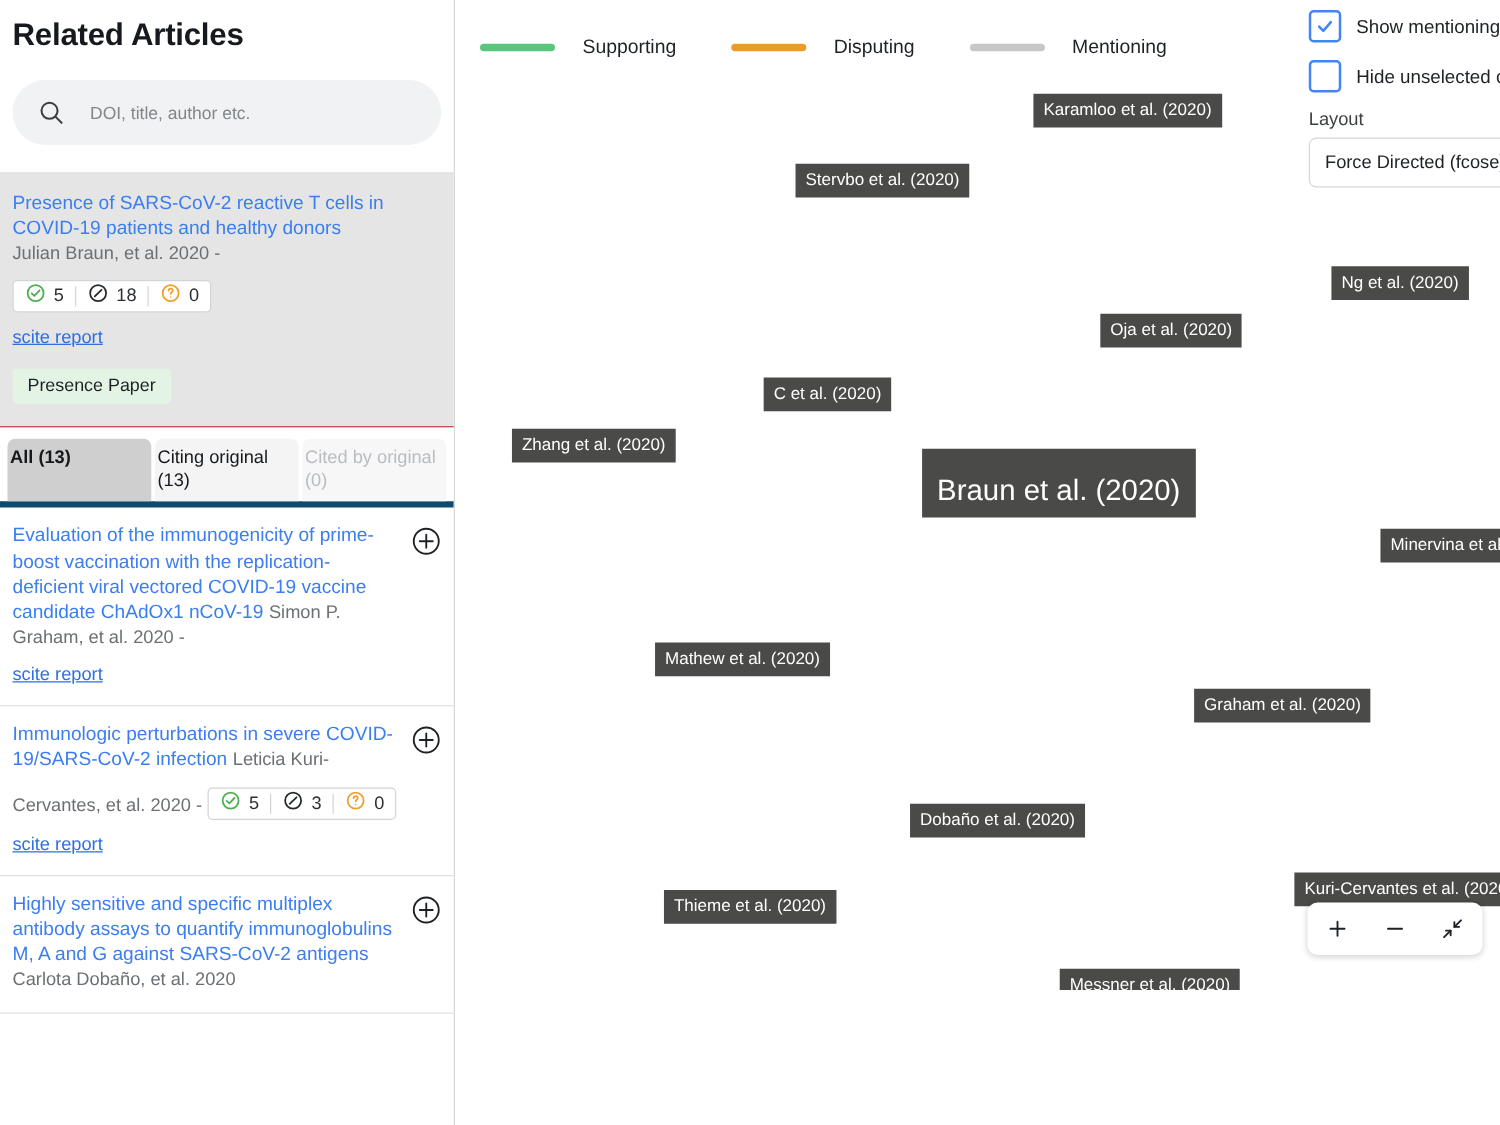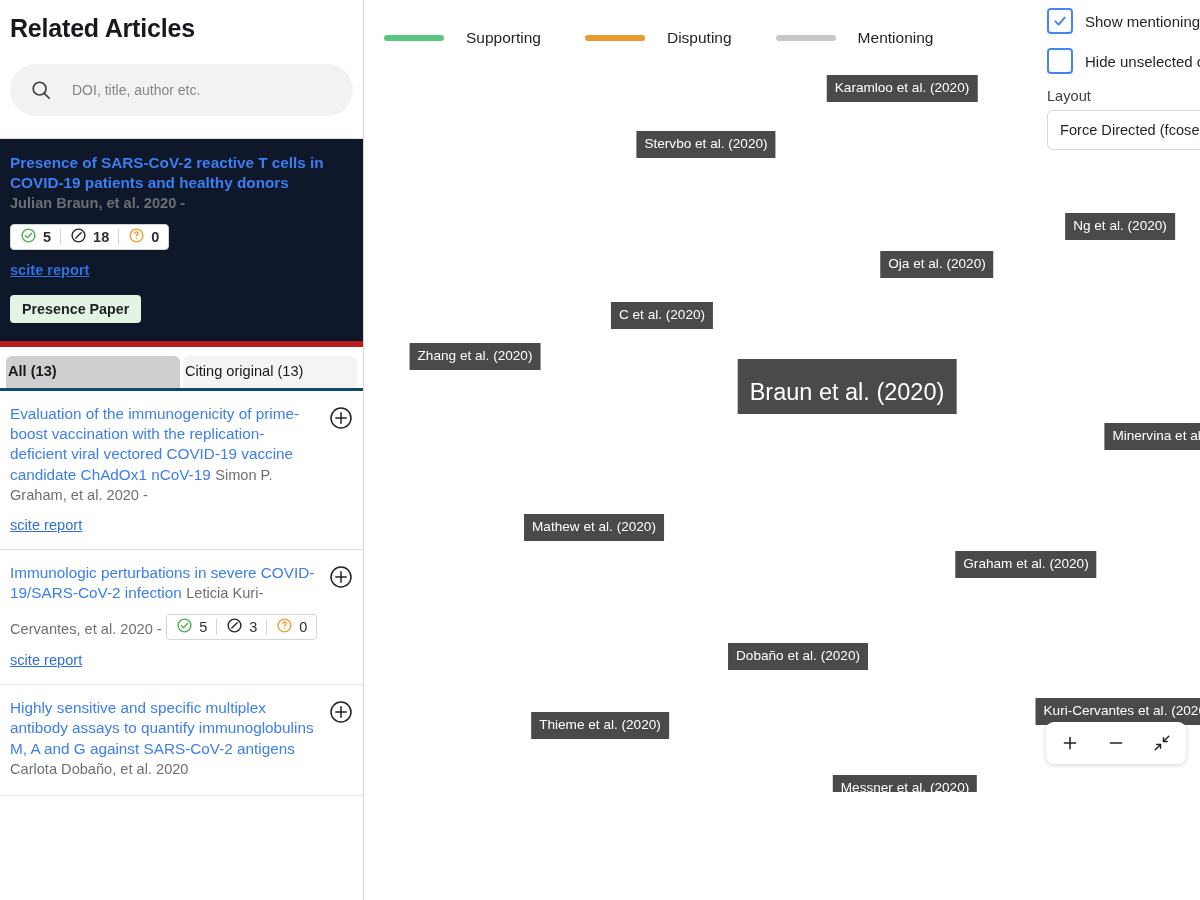--- a/index.html
+++ b/index.html
@@ -31,25 +31,24 @@
   .search-icon { width: 22px; height: 22px; flex: 0 0 22px; }
   .search-input {
     border: 0; outline: 0; background: transparent;
     font-family: "Liberation Sans", sans-serif;
     font-size: 14px; color: #3c4043;
     margin-left: 20px; width: 250px;
   }
   .search-input::placeholder { color: #81868b; }
 
   .orig-card {
-    background: #0f172a;
+    background: #e5e5e5;
     border-top: 1px solid #e0e0e0;
-    border-bottom: 6px solid #b91c1c;
+    border-bottom: 1px solid #b91c1c;
     padding: 14px 10px 18px 10px;
-    font-weight: bold;
   }
   .art-title {
     color: #3b7ef0; font-size: 15.3px; line-height: 20.2px;
     cursor: pointer;
   }
   .art-authors { color: #6c7074; font-size: 14.6px; line-height: 20px; }
   .scite-badge {
     display: inline-flex; align-items: center;
     border: 1px solid #d2d5d8; border-radius: 4px;
     background: #ffffff;
@@ -72,21 +71,21 @@
   .tabs { display: flex; gap: 3px; padding: 9px 6px 0 6px; background: #fff; }
   .tab {
     flex: 1; text-align: left; border-radius: 6px 6px 0 0;
     padding: 6px 2px 7px 2px;
     font-size: 14.6px; line-height: 18.5px; cursor: pointer;
   }
   .tab.active { background: #cfcfcf; color: #16191d; font-weight: bold; }
   .tab.enabled { background: #f4f4f4; color: #16191d; }
   .tab.disabled { background: #f7f7f7; color: #b9bdc1; }
 
-  .list { border-top: 3px solid #0c4a6e; }
+  .list { border-top: 5px solid #0c4a6e; }
   .list-item {
     padding: 13px 10px 16px 10px;
     border-bottom: 1px solid #e2e2e2;
     display: flex; align-items: flex-start; gap: 8px;
   }
   .li-main { flex: 1 1 auto; min-width: 0; }
   .plus-btn {
     flex: 0 0 24px; width: 24px; height: 24px; margin-top: 2px;
     cursor: pointer;
   }
@@ -208,20 +207,23 @@
       <span class="scite-report">scite report</span>
       <span class="paper-tag">Presence Paper</span>
     </div>
 
     <div class="tabs">
       <div class="tab active">
         <span>All (13)</span>
       </div>
       <div class="tab enabled">
         <span>Citing original (13)</span>
+      </div>
+      <div class="tab disabled">
+        <span>Cited by original (0)</span>
       </div>
     </div>
 
     <div class="list">
 
       <div class="list-item">
         <div class="li-main">
           <span class="art-title">Evaluation of the immunogenicity of prime-boost vaccination with the replication-deficient viral vectored COVID-19 vaccine candidate ChAdOx1 nCoV-19</span>
           <span class="art-authors">Simon P. Graham, et al. 2020 -</span>
           <span class="scite-report">scite report</span>
@@ -397,21 +399,21 @@
         <div class="nlabel" style="left: 573px; top: 278px;">Oja et al. (2020)</div>
         <div class="nlabel" style="left: 298px; top: 329px;">C et al. (2020)</div>
         <div class="nlabel" style="left: 111px; top: 370px;">Zhang et al. (2020)</div>
         <div class="nlabel main" style="left: 483px; top: 414px;">Braun et al. (2020)</div>
         <div class="nlabel" style="left: 816px; top: 450px;">Minervina et al. (2020)</div>
         <div class="nlabel" style="left: 230px; top: 541px;">Mathew et al. (2020)</div>
         <div class="nlabel" style="left: 662px; top: 578px;">Graham et al. (2020)</div>
         <div class="nlabel" style="left: 434px; top: 670px;">Dobaño et al. (2020)</div>
         <div class="nlabel" style="left: 763px; top: 725px;">Kuri-Cervantes et al. (2020)</div>
         <div class="nlabel" style="left: 236px; top: 739px;">Thieme et al. (2020)</div>
-        <div class="nlabel" style="left: 541px; top: 802px;">Messner et al. (2020)</div>
+        <div class="nlabel" style="left: 556px; top: 802px;">Messner et al. (2020)</div>
       </div>
 
     <div id="controls">
       <div class="chk-row">
         <span class="chk">
           <svg width="16" height="16" viewBox="0 0 24 24" fill="none" stroke="#4285f4" stroke-width="3">
             <polyline points="5,12.5 10,17.5 19,7" stroke-linecap="round" stroke-linejoin="round"></polyline>
           </svg>
         </span>
         <span class="chk-label">Show mentioning</span>

